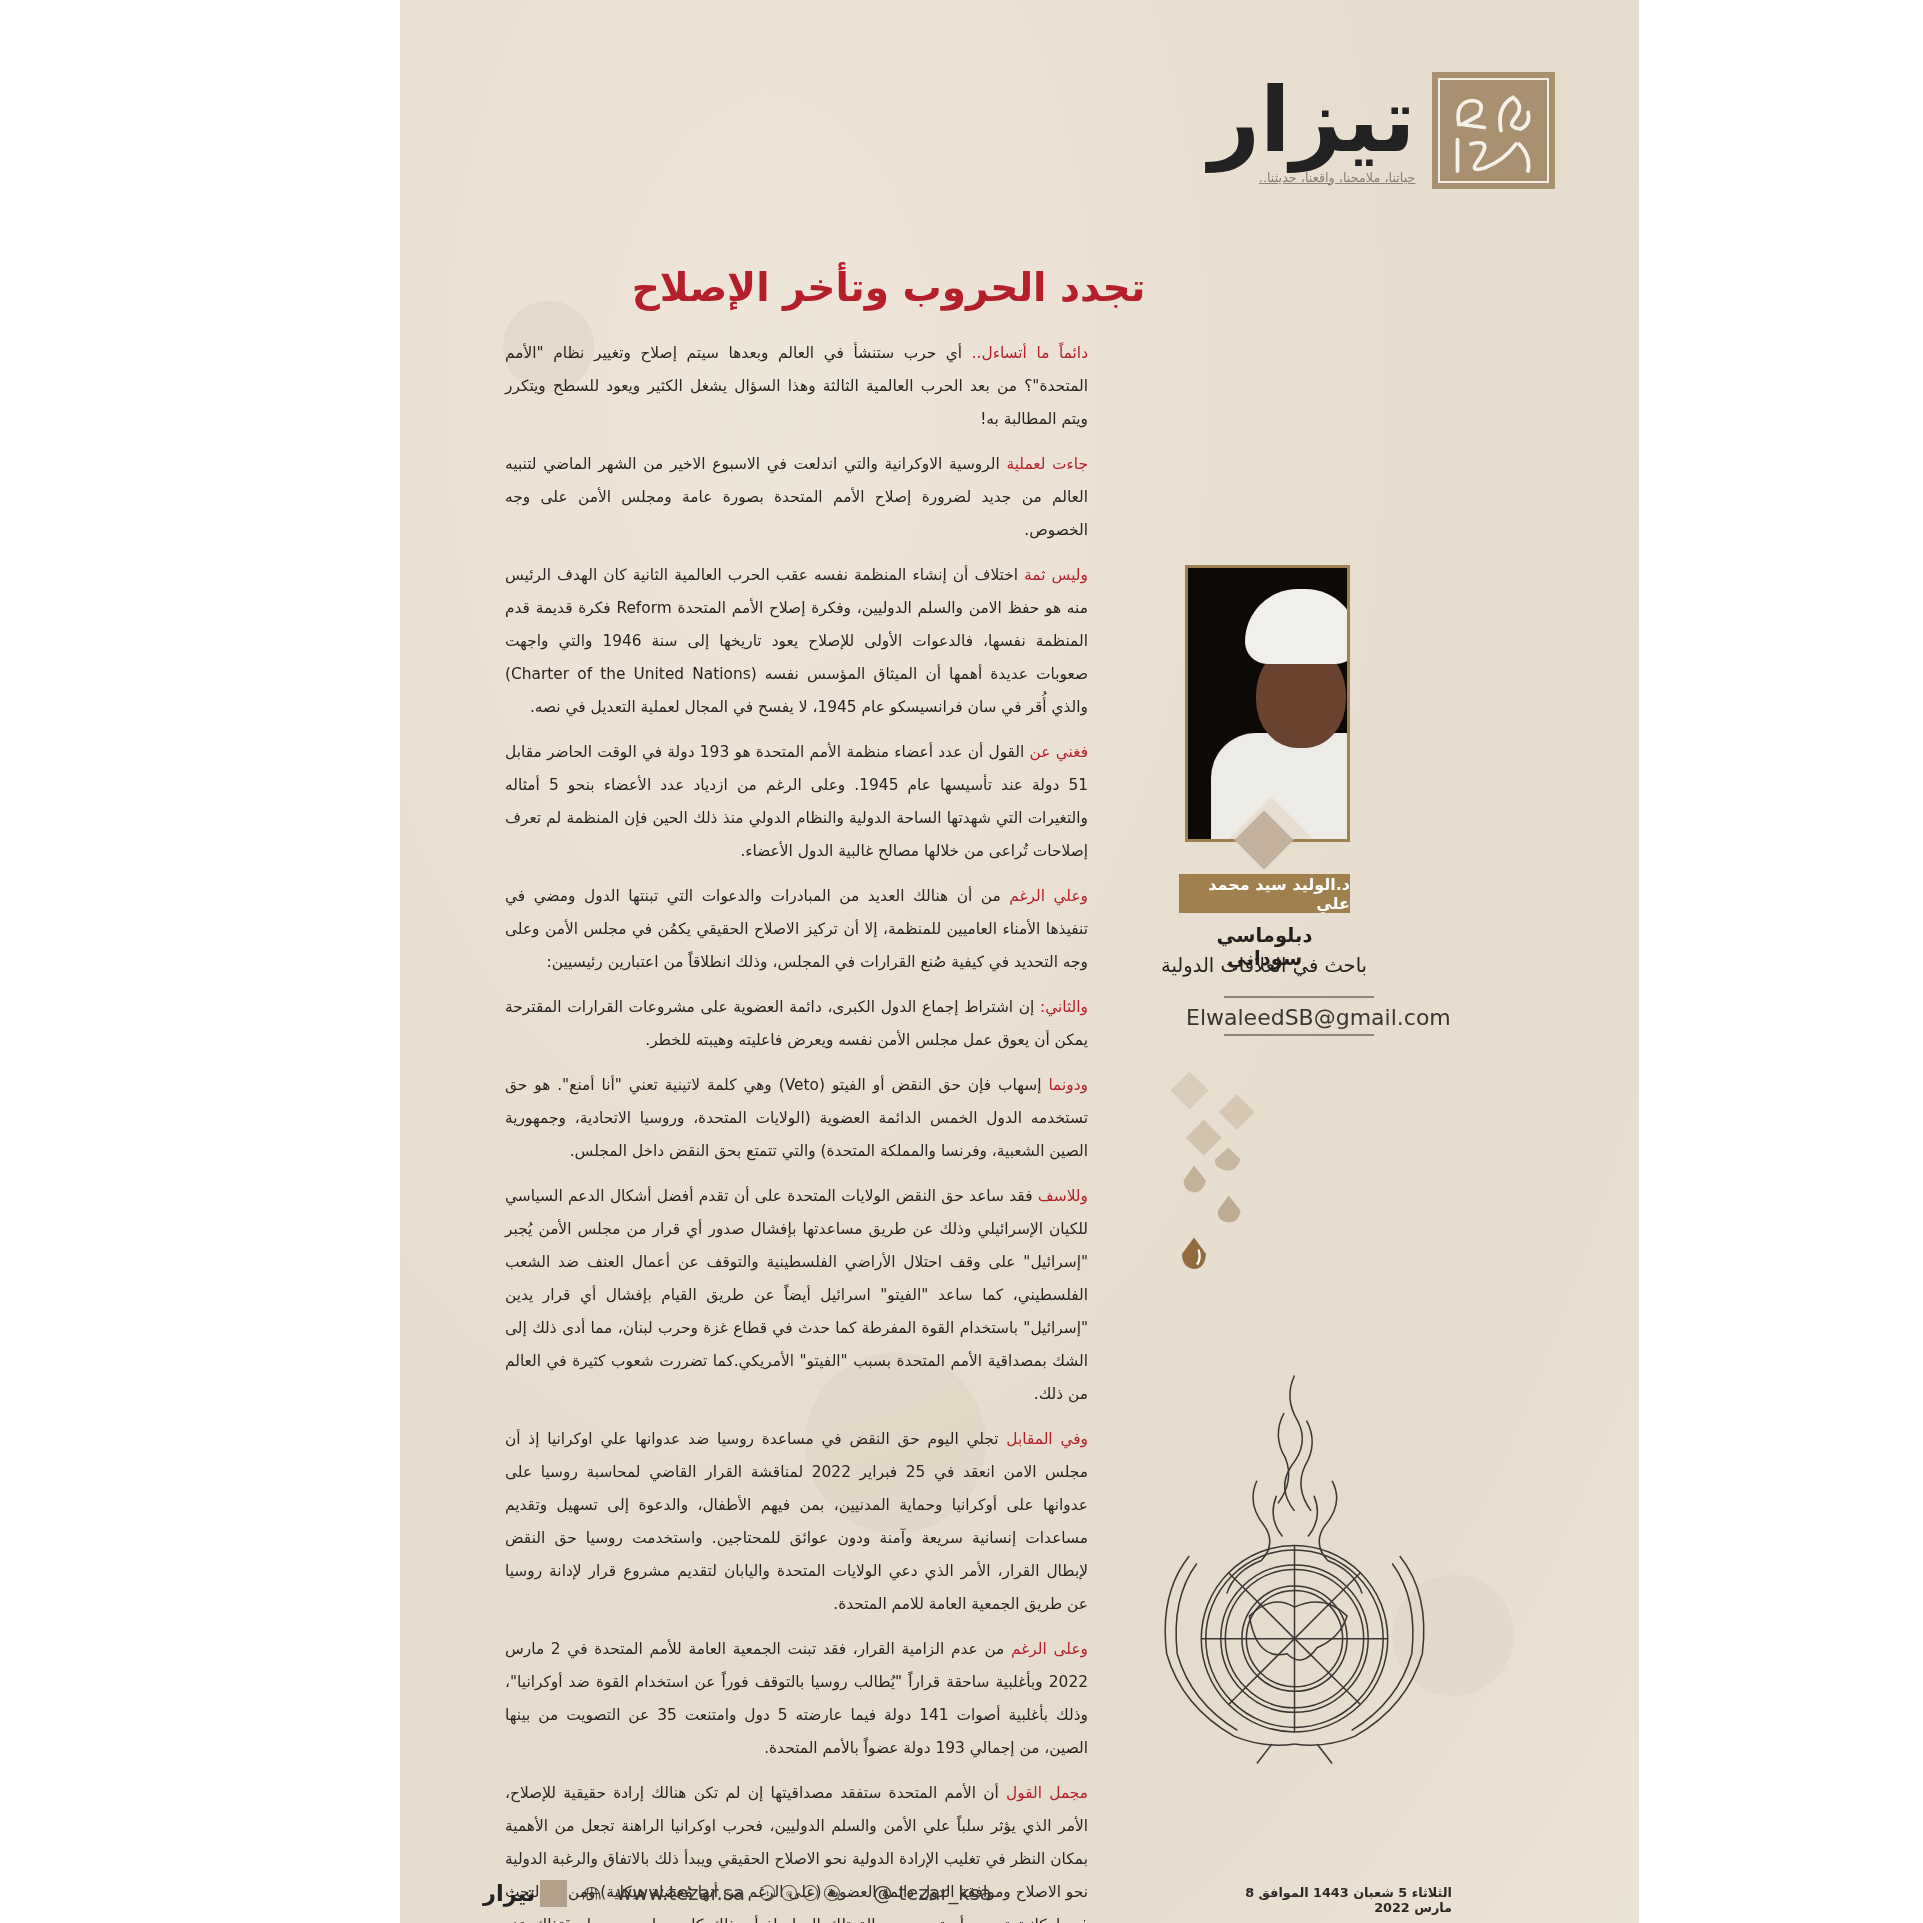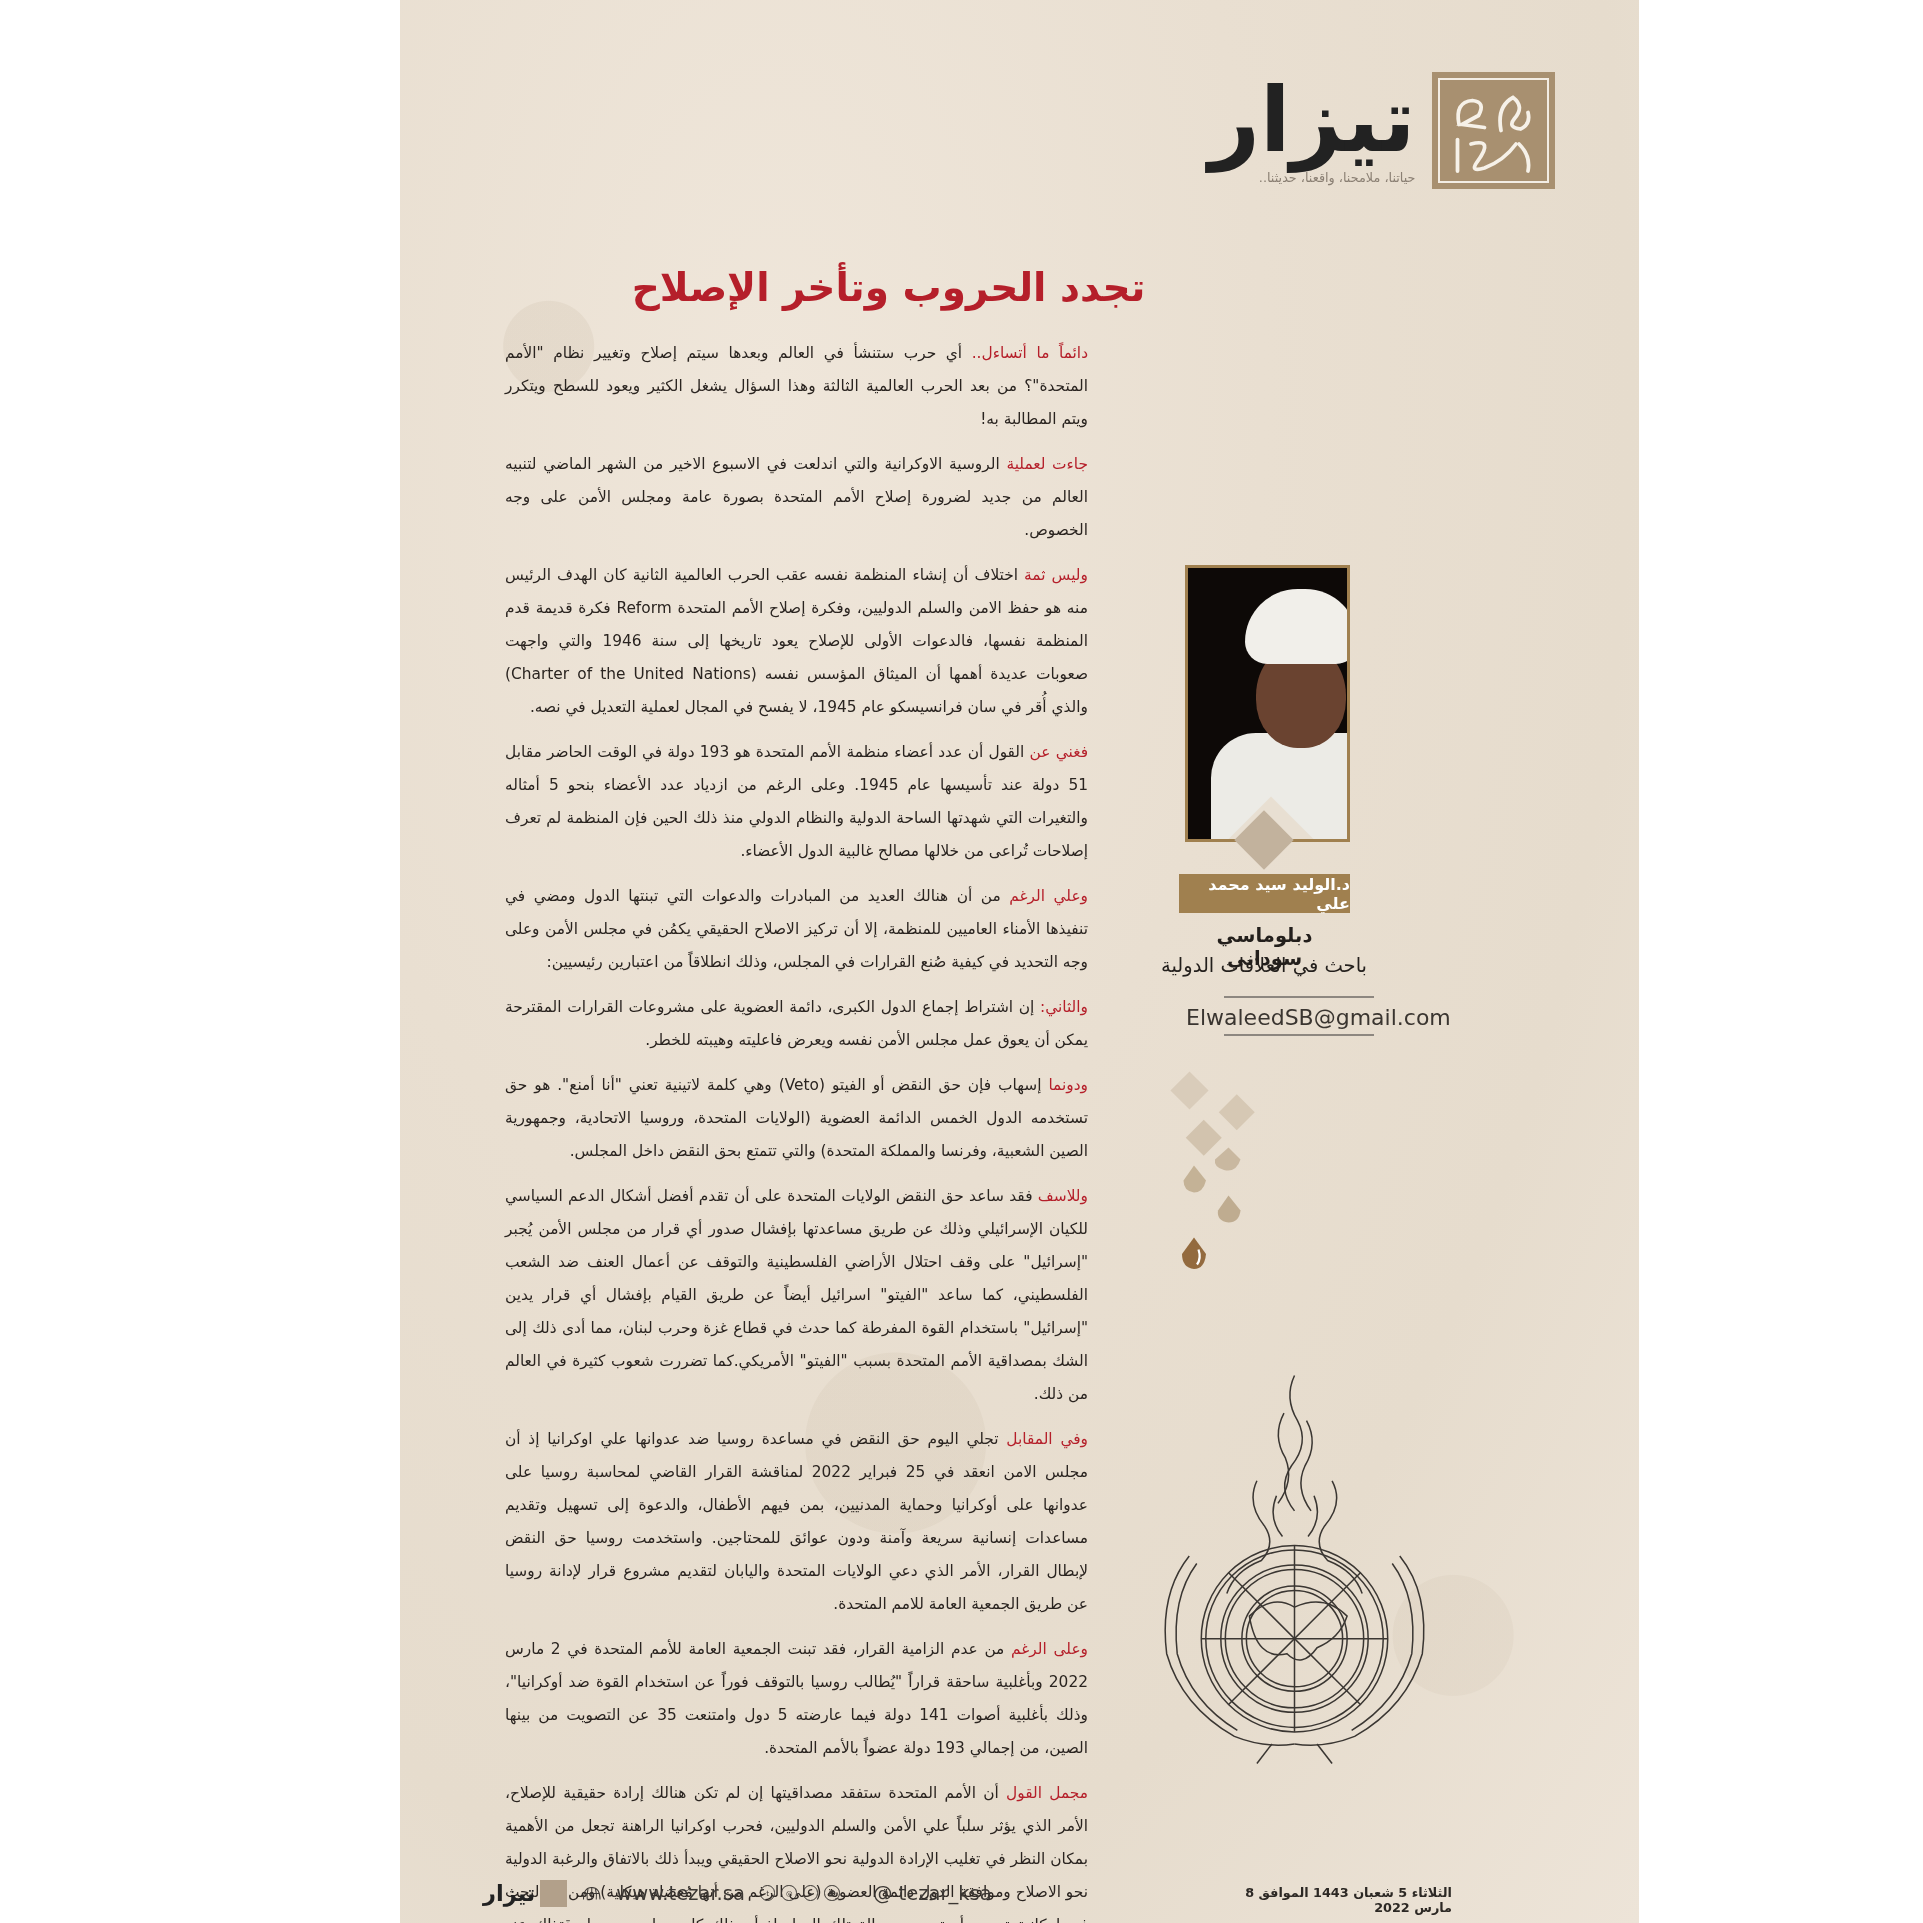--- a/index.html
+++ b/index.html
@@ -37,21 +37,21 @@
     position: absolute; inset: 6px; border: 2.3px solid #f3ede4;
   }
   .brand-word {
     display: flex; flex-direction: column; align-items: flex-end;
   }
   .brand-word .name {
     font-family: "DejaVu Sans", sans-serif; font-weight: bold; font-size: 89px;
     color: #222; line-height: 96px; direction: rtl; letter-spacing: -3px;
   }
   .brand-word .tagline {
-    font-size: 12.8px; color: #8a7f73; direction: rtl; margin-top: 1.5px;
+    font-size: 12.8px; color: #8a7f73; direction: rtl; margin-top: 1.5px; text-decoration: underline;
   }
   
   .title {
     position: absolute; left: 188px; top: 265px; width: 601px; text-align: center;
     color: #b51f2a; font-weight: bold; font-size: 39px; direction: rtl;
     font-family: "DejaVu Sans", sans-serif;
   }
   
   .article {
     position: absolute; left: 105px; top: 337px; width: 583px;

